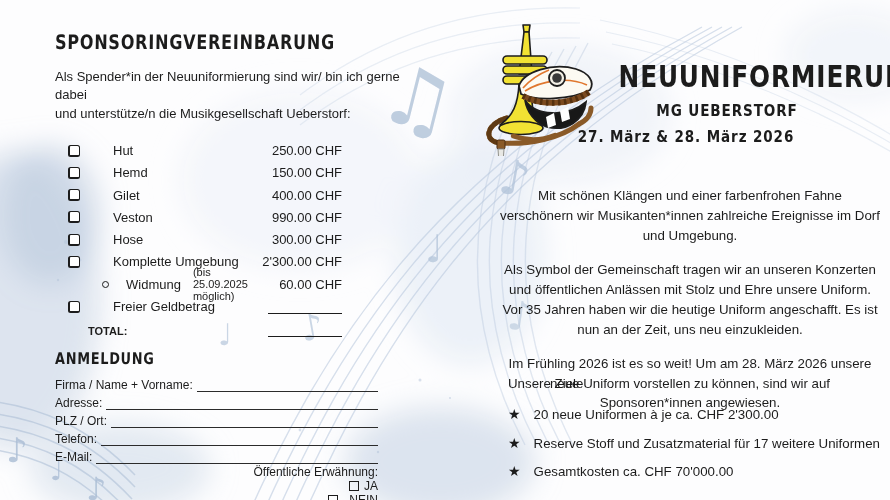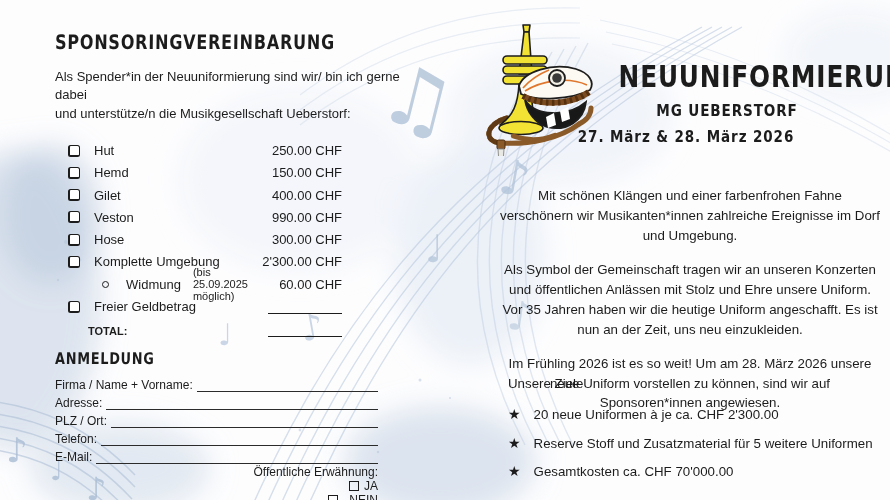--- a/index.html
+++ b/index.html
@@ -9,21 +9,21 @@
   .content{position:absolute;inset:0;z-index:1;}
   .hw{font-family:"DejaVu Sans",sans-serif;font-weight:700;letter-spacing:1px;}
   
   .left-col{position:absolute;left:55px;top:30px;width:340px;}
   .left-title{font-size:20px;transform:scaleX(.8) skewX(-1deg);transform-origin:left center;white-space:nowrap;}
   .intro{margin-top:14px;font-size:13px;line-height:1.42;white-space:pre-line;width:345px;}
   .price-list{margin-top:16px;width:287px;}
   .price-row{display:flex;align-items:center;height:22.3px;font-size:13px;}
   .cb{flex:none;width:9px;height:9px;border:1.4px solid #1c1c1c;border-left-width:2.4px;border-bottom-width:2.4px;
       border-radius:2.5px;margin-left:13px;background:#fff;}
-  .item-label{margin-left:14px;flex:1;}
+  .item-label{margin-left:33px;flex:1;}
   .item-price{text-align:center;}
   .sub-row{padding-left:47px;gap:12px;}
   .sub-row .bullet{flex:none;width:5px;height:5px;border:1.3px solid #1c1c1c;border-radius:50%;margin-right:5px;}
   .sub-row .note{font-size:11px;flex:1;}
   .uline{display:inline-block;width:74px;border-bottom:1.2px solid #1c1c1c;height:13px;}
   .total-row{display:flex;align-items:flex-end;width:287px;margin-top:5px;font-size:11px;font-weight:700;}
   .total-row .item-label{margin-left:33px;}
   .anm-title{margin-top:12px;font-size:16px;transform:scaleX(.8) skewX(-1deg);transform-origin:left center;white-space:nowrap;}
   .form{margin-top:6px;width:323px;font-size:12px;}
   .frow{display:flex;align-items:flex-end;height:18px;}
@@ -261,21 +261,21 @@
     </div>
 
     <div class="goals">
       <div class="goals-title">Unsere Ziele</div>
       <div class="goal-row">
         <span class="star">★</span>
         <span>20 neue Uniformen à je ca. CHF 2'300.00</span>
       </div>
       <div class="goal-row">
         <span class="star">★</span>
-        <span>Reserve Stoff und Zusatzmaterial für 5 weitere Uniformen</span>
+        <span>Reserve Stoff und Zusatzmaterial für 17 weitere Uniformen</span>
       </div>
       <div class="goal-row">
         <span class="star">★</span>
         <span>Gesamtkosten ca. CHF 70'000.00</span>
       </div>
     </div>
 
   </div>
 </div>
 

